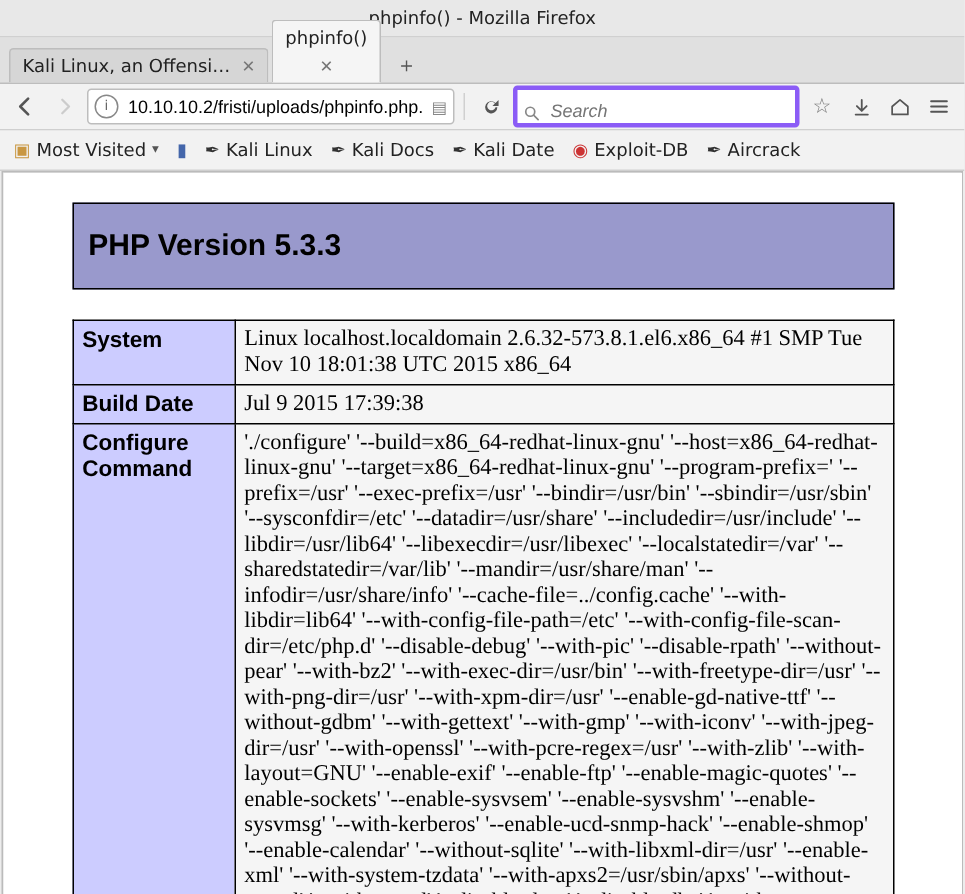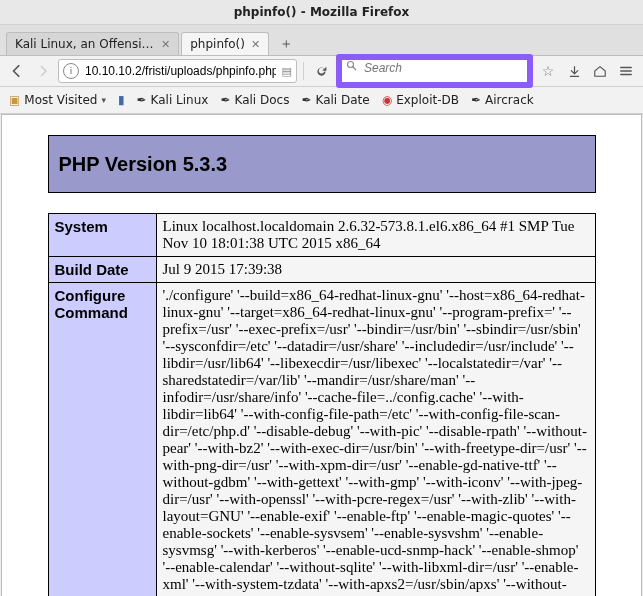--- a/index.html
+++ b/index.html
@@ -13,21 +13,21 @@
     height: 596px;
     overflow: hidden;
   }
   .titlebar {
     height: 24px;
     background: #e8e8e8;
     display: flex;
     align-items: center;
     justify-content: center;
     border-bottom: 1px solid #d0d0d0;
-    font-weight: bold;
+    font-weight: normal;
     font-size: 12px;
   }
   .tabbar {
     height: 30px;
     background: #e0e0e0;
     display: flex;
     align-items: flex-end;
     padding-left: 6px;
     border-bottom: 1px solid #bdbdbd;
   }
@@ -37,21 +37,21 @@
     padding: 4px 8px;
     margin-right: 2px;
     background: #d6d6d6;
     border: 1px solid #bdbdbd;
     border-bottom: none;
     border-radius: 3px 3px 0 0;
     max-width: 180px;
     font-size: 12px;
     gap: 6px;
   }
-  .tab.active { background: #f5f5f5; }
+  .tab.active { background: #f5f5f5; flex-direction: column; }
   .tab .label {
     overflow: hidden;
     text-overflow: ellipsis;
     white-space: nowrap;
     max-width: 140px;
   }
   .tab .close { color: #777; font-size: 11px; cursor: pointer; }
   .newtab {
     width: 22px; height: 22px;
     display: flex; align-items: center; justify-content: center;
@@ -89,23 +89,23 @@
     height: 22px;
     padding: 0 4px;
     gap: 4px;
   }
   .urlbox input {
     flex: 1; border: none; outline: none; font-size: 12px;
     background: transparent;
   }
   .searchbox {
     flex: 0.8;
-    display: flex; align-items: flex-start;
+    display: flex; align-items: flex-end;
     background: #fff;
-    border: 6px solid #8b5cf6;
+    border: 3px solid #8b5cf6;
     border-radius: 3px;
     height: 22px;
     padding: 0 4px;
     gap: 4px;
   }
   .searchbox input {
     flex:1;border:none;outline:none;font-size:12px;background:transparent;
     color:#555;font-style:italic;
   }
   .sep { width:1px; height:18px; background:#d0d0d0; margin:0 2px; }

